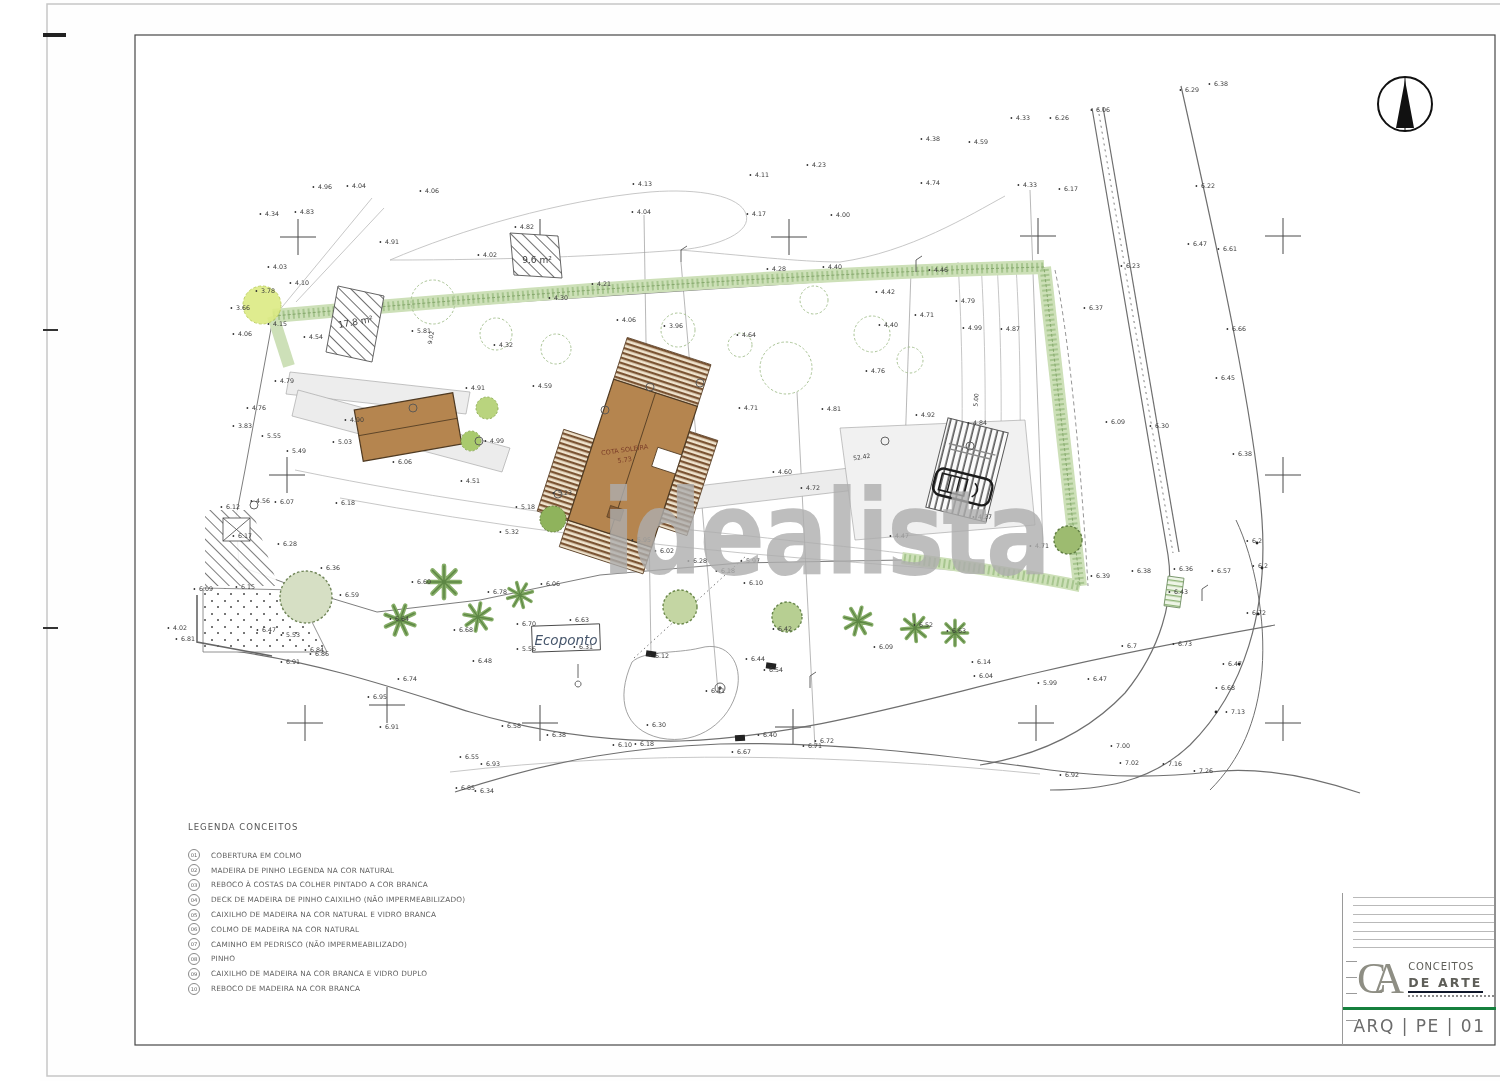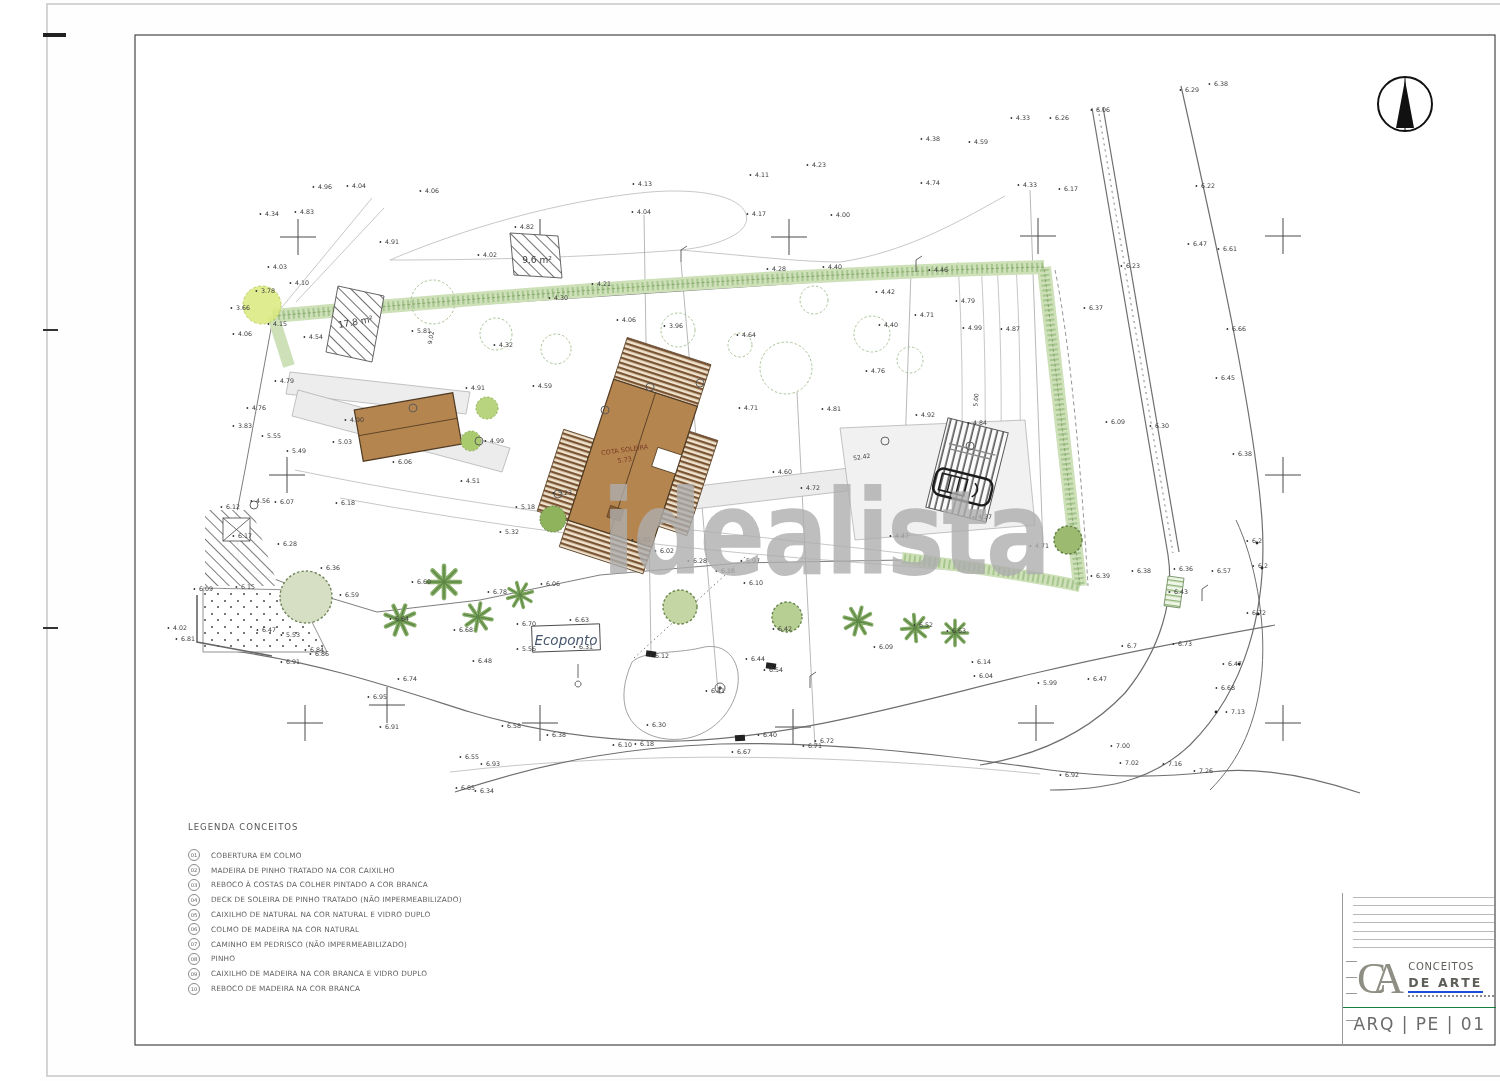--- a/index.html
+++ b/index.html
@@ -23,23 +23,23 @@
           border-left:1px solid #9a9a9a;}
   .tb-lines{position:absolute;left:10px;right:2px;top:4px;}
   .tb-line{height:0;border-top:1px solid #b9b9b9;margin-bottom:7.4px;}
   .tb-stub{position:absolute;left:3px;width:11px;border-top:1.6px solid #9a9a9a;}
   .tb-logo{position:absolute;left:14px;top:66px;display:flex;align-items:center;}
   .tb-monogram{font-family:"Liberation Serif",serif;font-size:44px;color:#8e8e84;
                letter-spacing:-14px;line-height:.9;padding-right:16px;}
   .tb-brand{margin-left:2px;}
   .tb-brand-1{font-size:10px;letter-spacing:.8px;color:#5e5e58;font-weight:normal;}
   .tb-brand-2{font-size:12.5px;letter-spacing:2.2px;color:#5e5e58;font-weight:bold;
-              border-bottom:2px solid #1d4ed8;padding-bottom:1px;display:inline-block;}
+              border-bottom:2px solid #0f172a;padding-bottom:1px;display:inline-block;}
   .tb-tagline{margin-top:2px;width:86px;border-top:2px dotted #8a8a8a;}
-  .tb-code{position:absolute;left:0;right:0;top:114px;border-top:1px solid #15803d;
+  .tb-code{position:absolute;left:0;right:0;top:114px;border-top:3px solid #15803d;
            text-align:center;padding-top:6px;font-size:17px;letter-spacing:1.5px;color:#6b6b6b;}
 </style>
 </head>
 <body>
 
 <div id="sheet">
 
 <svg id="plan-svg" width="1500" height="1081" viewBox="0 0 1500 1081">
   <defs>
     <pattern id="deckStripes" width="5" height="5" patternUnits="userSpaceOnUse">
@@ -600,33 +600,33 @@
 
 <div class="legend">
   <div class="legend-title">LEGENDA  CONCEITOS</div>
   <div id="legend-items">
         <div class="legend-row">
           <div class="legend-num">01</div>
           <div class="legend-label">COBERTURA EM COLMO</div>
         </div>
         <div class="legend-row">
           <div class="legend-num">02</div>
-          <div class="legend-label">MADEIRA DE PINHO TRATADO NA COR CAIXILHO</div>
+          <div class="legend-label">MADEIRA DE PINHO LEGENDA NA COR NATURAL</div>
         </div>
         <div class="legend-row">
           <div class="legend-num">03</div>
           <div class="legend-label">REBOCO À COSTAS DA COLHER PINTADO A COR BRANCA</div>
         </div>
         <div class="legend-row">
           <div class="legend-num">04</div>
-          <div class="legend-label">DECK DE SOLEIRA DE PINHO TRATADO (NÃO IMPERMEABILIZADO)</div>
+          <div class="legend-label">DECK DE MADEIRA DE PINHO CAIXILHO (NÃO IMPERMEABILIZADO)</div>
         </div>
         <div class="legend-row">
           <div class="legend-num">05</div>
-          <div class="legend-label">CAIXILHO DE NATURAL NA COR NATURAL E VIDRO DUPLO</div>
+          <div class="legend-label">CAIXILHO DE MADEIRA NA COR NATURAL E VIDRO BRANCA</div>
         </div>
         <div class="legend-row">
           <div class="legend-num">06</div>
           <div class="legend-label">COLMO DE MADEIRA NA COR NATURAL</div>
         </div>
         <div class="legend-row">
           <div class="legend-num">07</div>
           <div class="legend-label">CAMINHO EM PEDRISCO (NÃO IMPERMEABILIZADO)</div>
         </div>
         <div class="legend-row">

